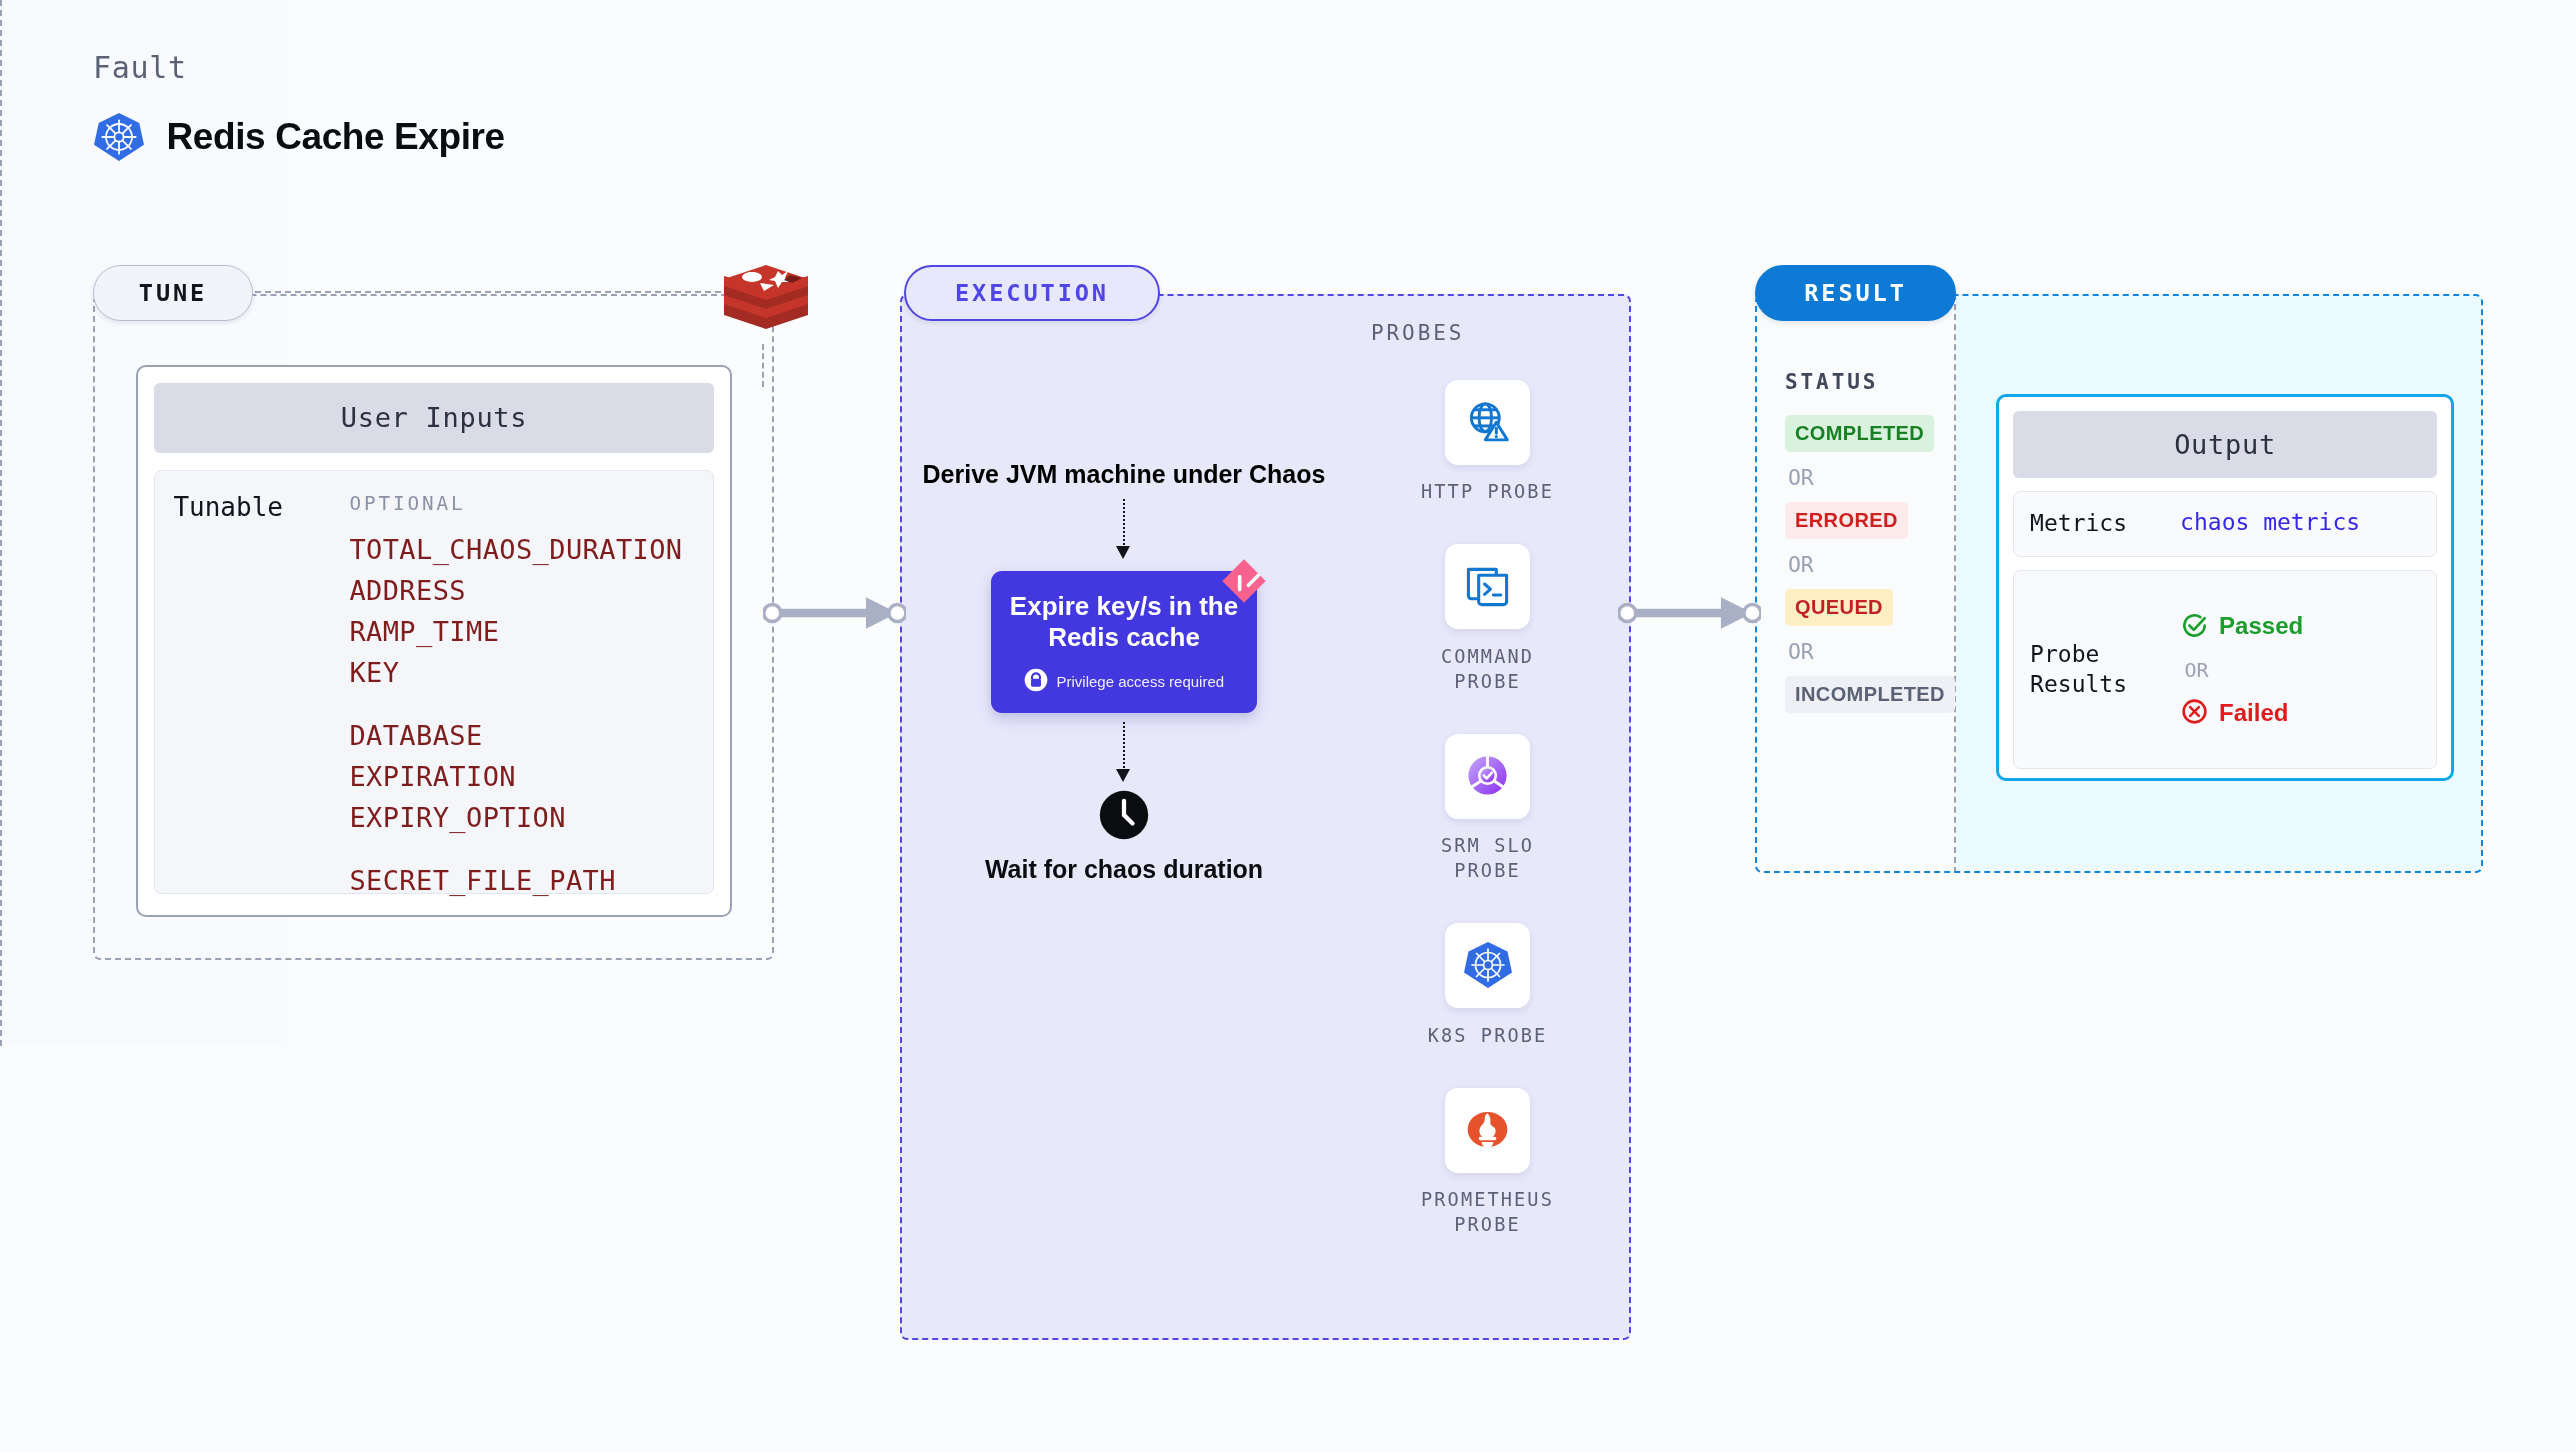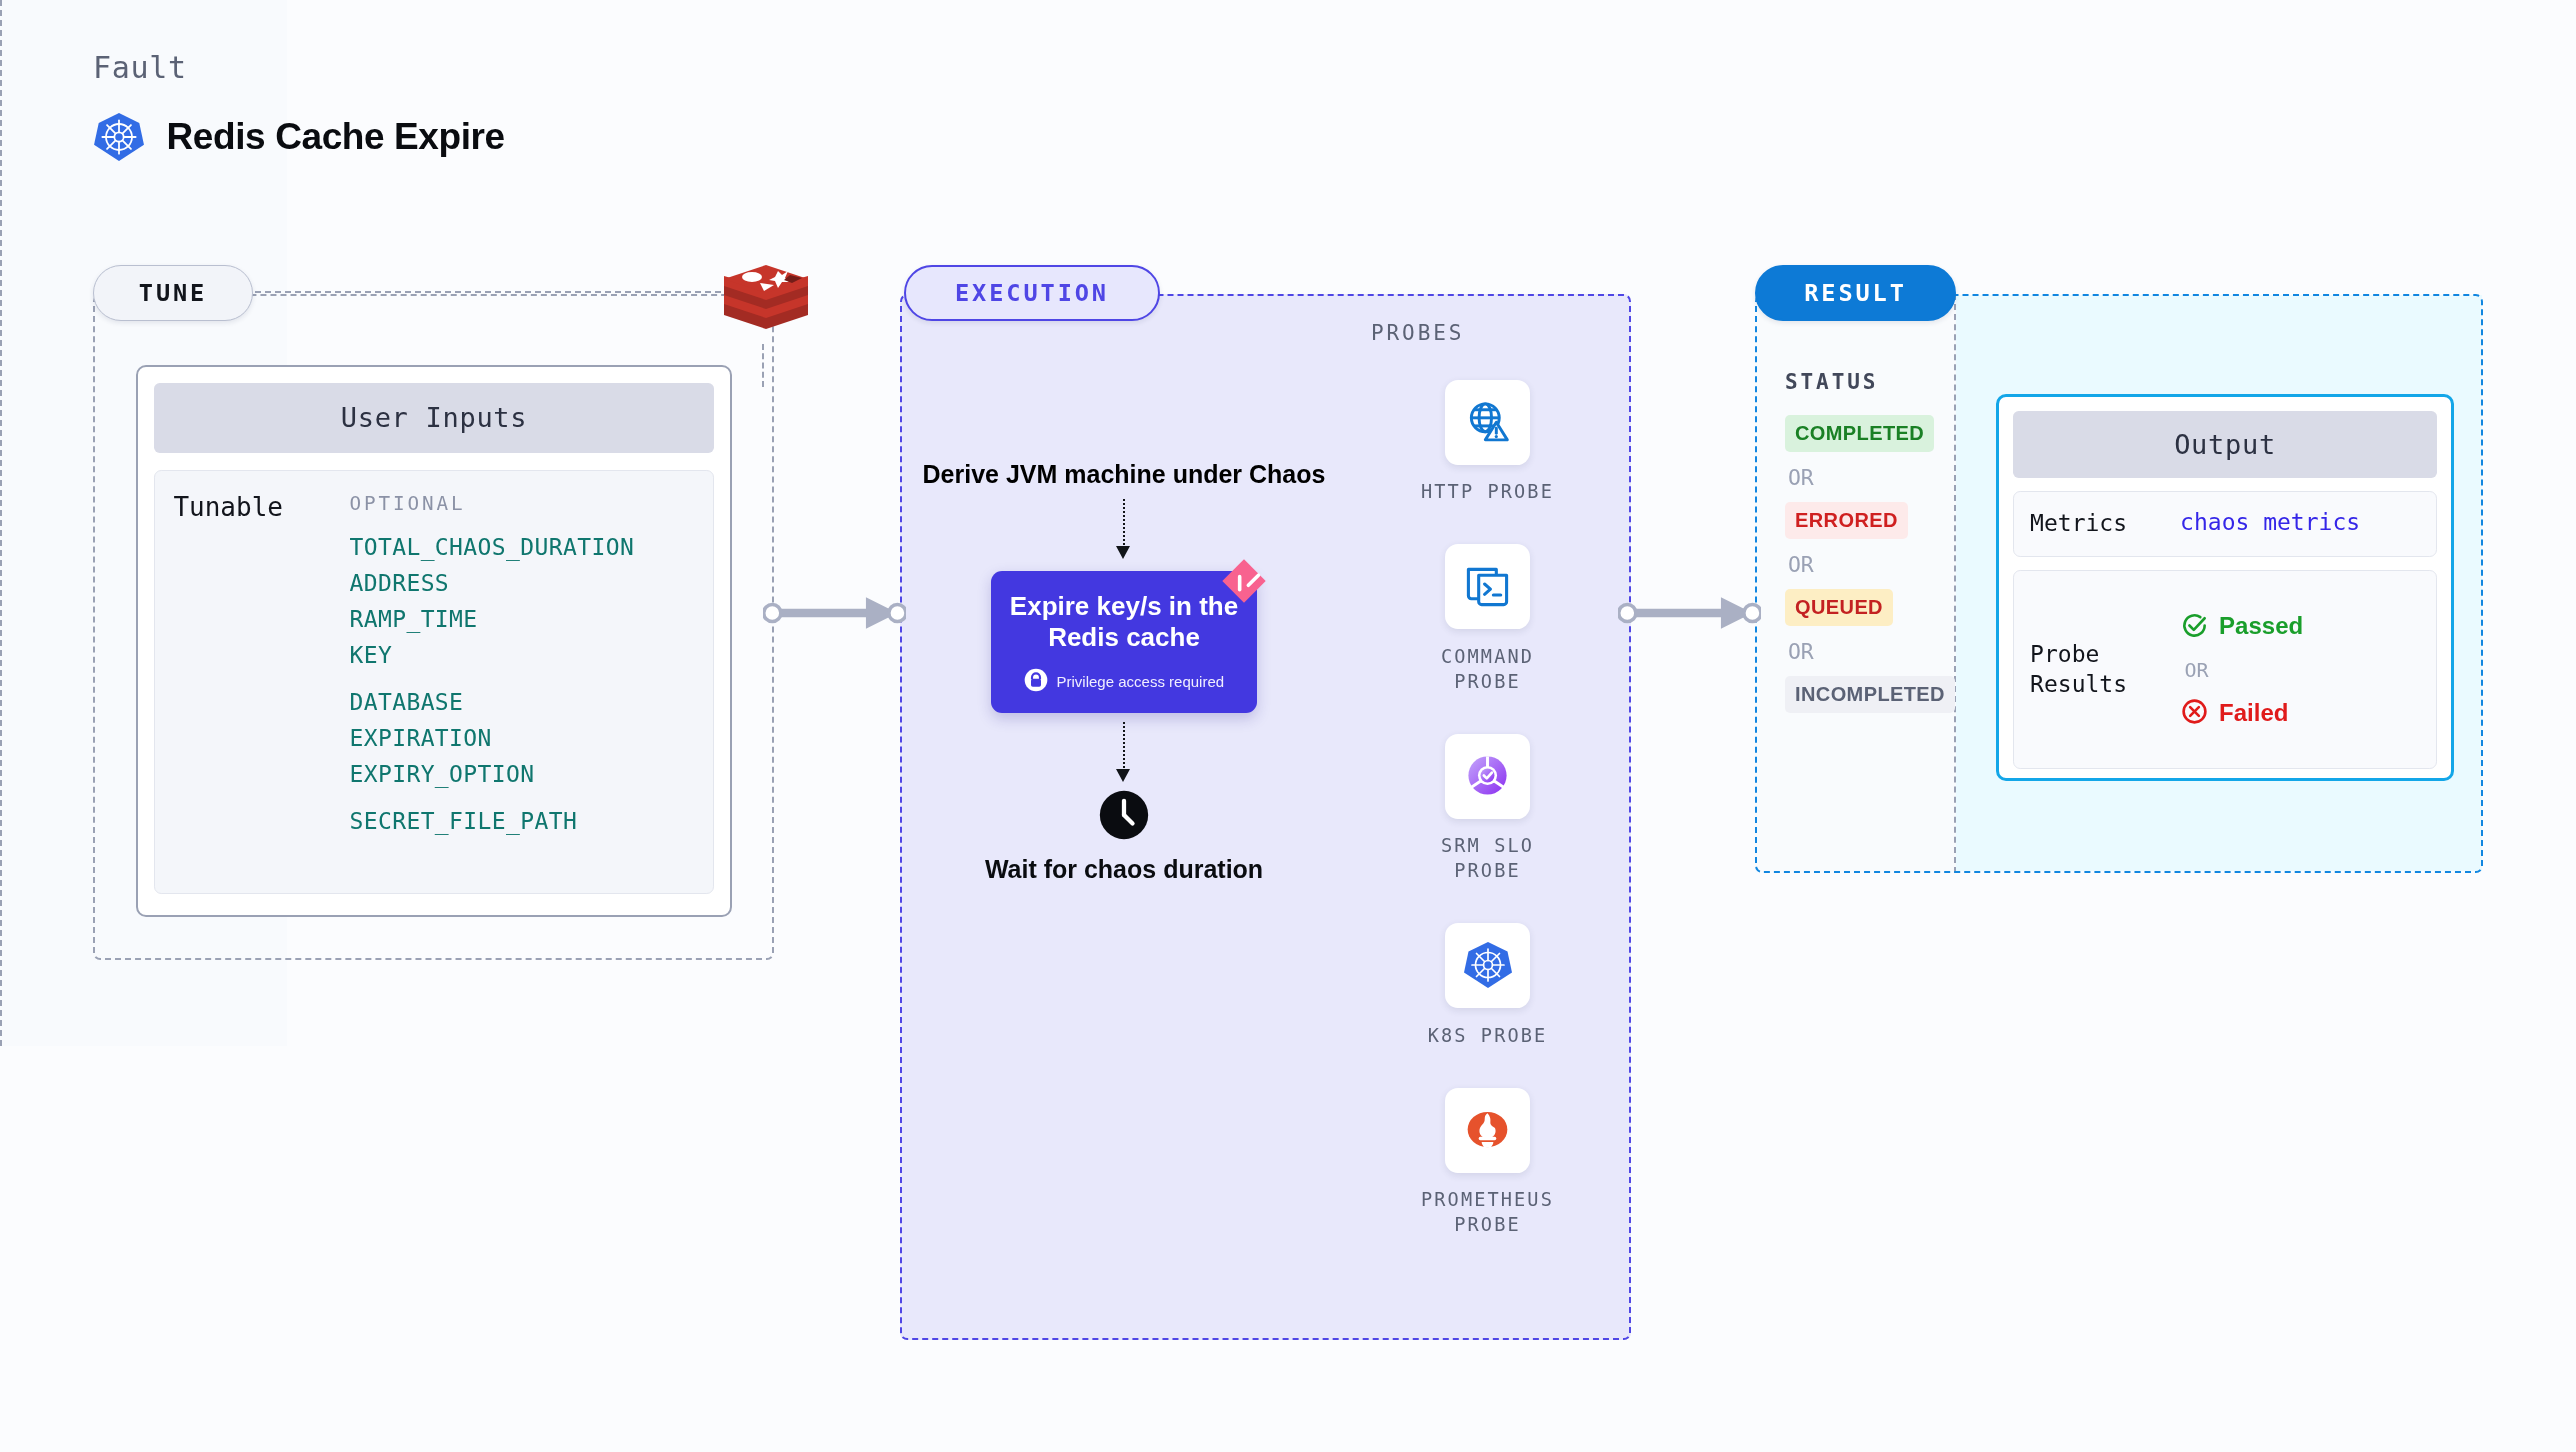--- a/index.html
+++ b/index.html
@@ -91,23 +91,23 @@
     font-family: "DejaVu Sans Mono", monospace;
     font-size: 26px; color: #12151c; width: 176px; flex: none;
   }
   #tunable-list { flex: 1; }
   #optional-label {
     font-family: "DejaVu Sans Mono", monospace;
     font-size: 19.3px; color: #8b92a6; letter-spacing: 2.9px; margin-bottom: 18.6px;
   }
   .tunable-item {
     font-family: "DejaVu Sans Mono", monospace;
-    font-size: 23px; color: #0f766e; margin-bottom: 10px; letter-spacing: 0.4px;
-  }
-  .tunable-item.gap { margin-top: 21px; }
+    font-size: 27px; color: #7f1d1d; margin-bottom: 10px; letter-spacing: 0.4px;
+  }
+  .tunable-item.gap { margin-top: 32px; }
 
   
   #redis-logo { position: absolute; left: 716px; top: 251px; width: 100px; height: 100px; z-index: 5; }
   #tune-redis-dash {
     position: absolute; left: 255px; top: 291px; width: 466px; height: 0;
     border-top: 2.9px dashed #9aa1b4;
   }
   #redis-down-dash {
     position: absolute; left: 762px; top: 344px; width: 0; height: 43px;
     border-left: 2.9px dashed #9aa1b4;

